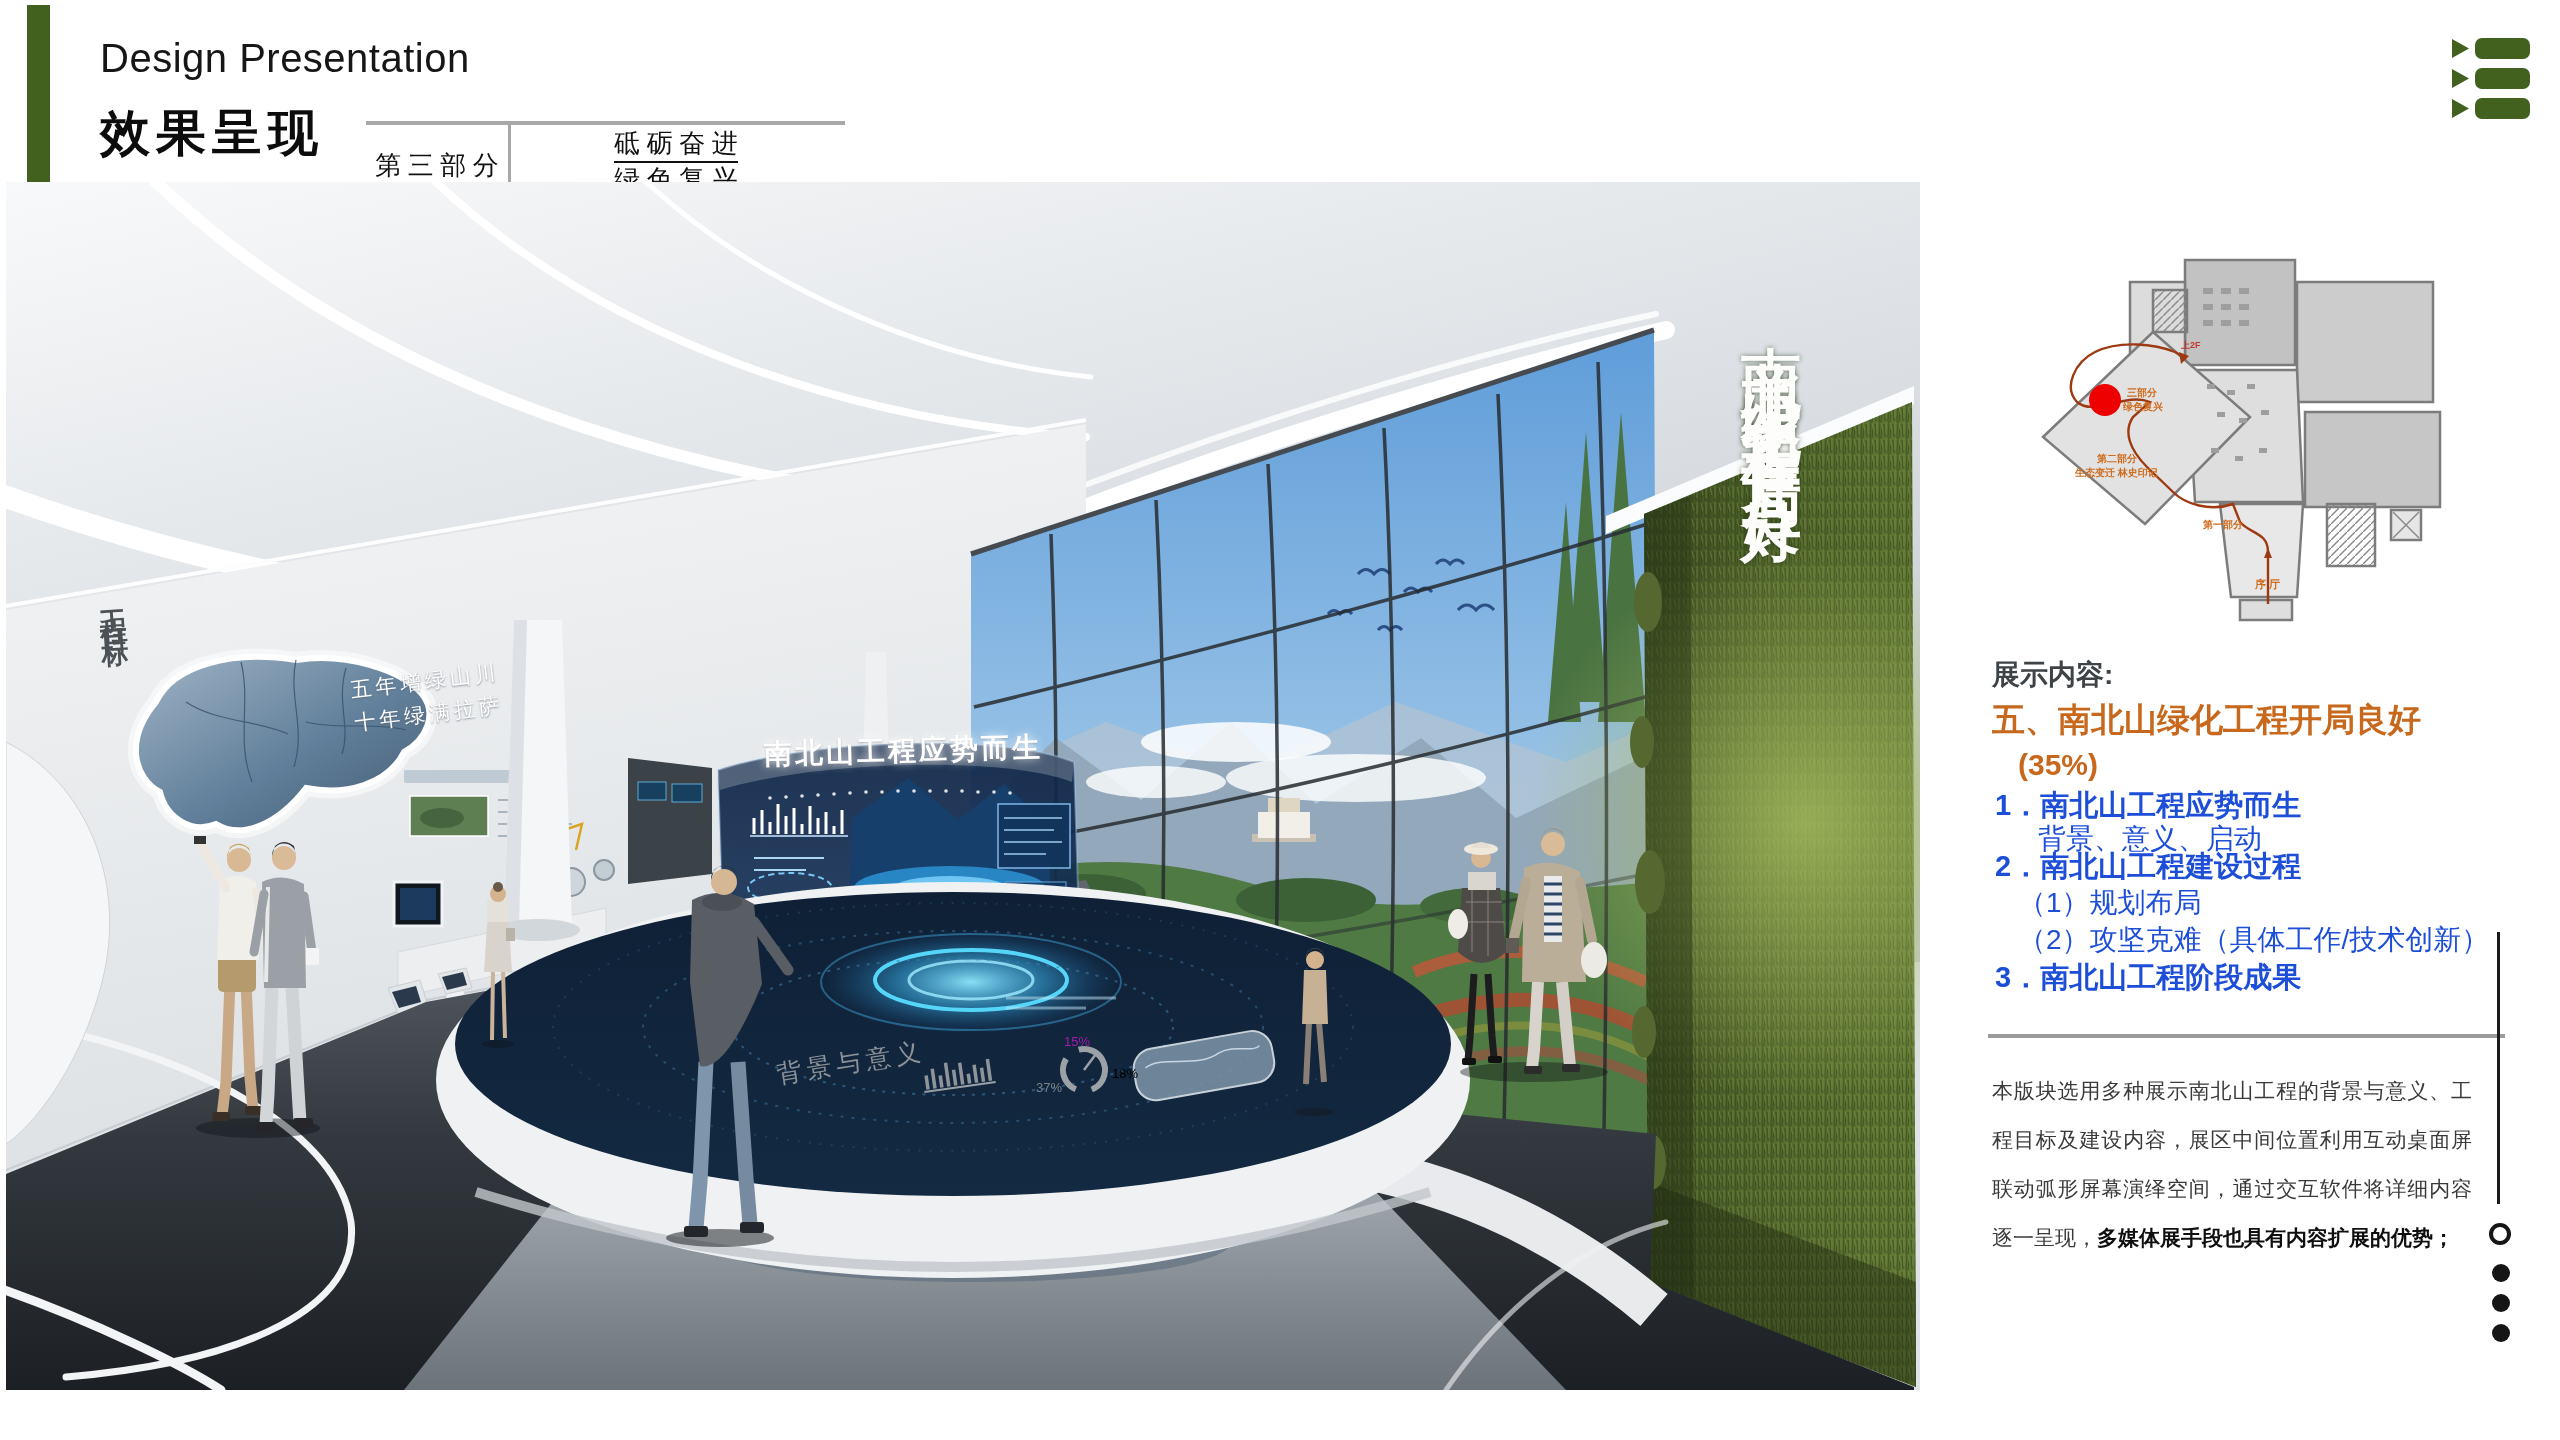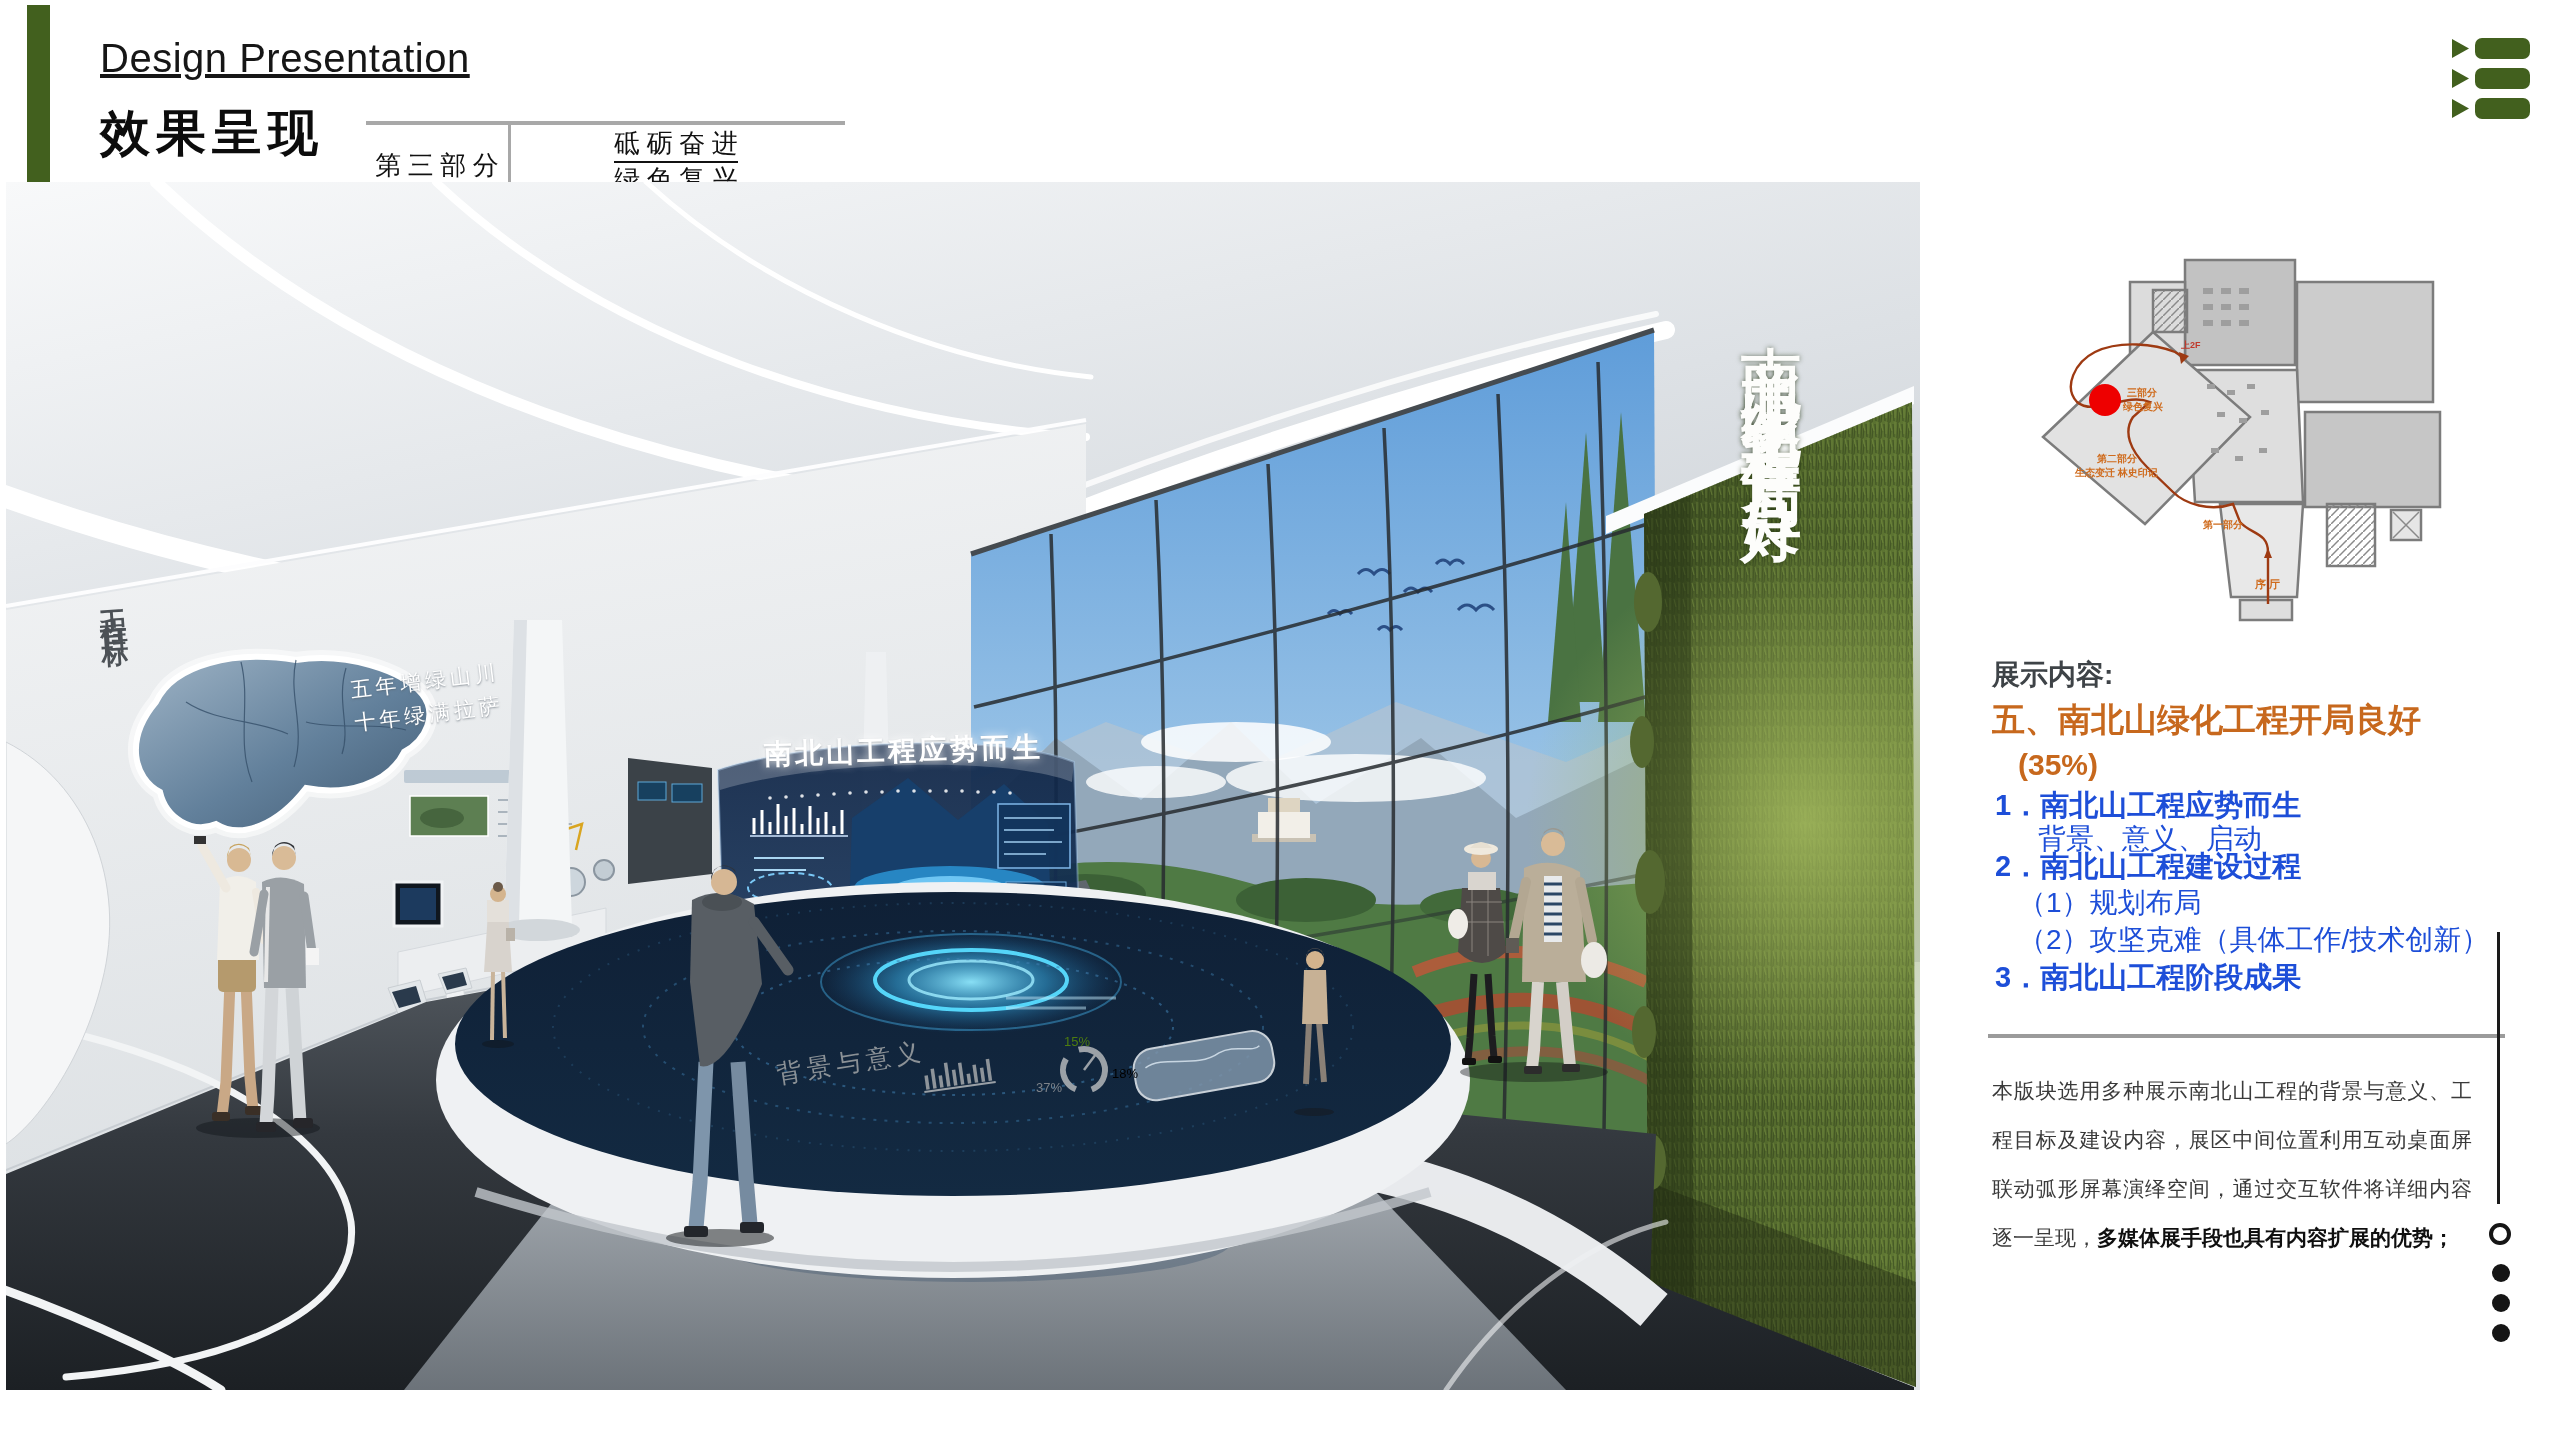--- a/index.html
+++ b/index.html
@@ -1,21 +1,21 @@
 <!DOCTYPE html>
 <html><head>
 <meta charset="utf-8">
 <style>
   html,body{margin:0;padding:0;background:#888;}
   .slide{position:relative;width:2560px;height:1440px;background:#ffffff;overflow:hidden;
          font-family:"Liberation Sans",sans-serif;}
   .abs{position:absolute;}
   
   .accent-bar{left:27px;top:5px;width:23px;height:186px;background:#42601e;}
-  .sub-en{left:100px;top:36px;font-size:40px;color:#161616;letter-spacing:0.5px;text-decoration:underline;}
+  .sub-en{left:100px;top:36px;font-size:40px;color:#161616;letter-spacing:0.5px;}
   .title-cn{left:100px;top:100px;font-size:50px;font-weight:900;color:#0c0c0c;letter-spacing:6px;}
   .part-box{left:366px;top:101px;width:479px;height:76px;border-top:4px solid #a8a8a8;border-bottom:4px solid #c2410c;margin-top:20px;}
   .part-box .vdiv{position:absolute;left:142px;top:0;width:3px;height:76px;background:#a8a8a8;}
   .part-cell-l{position:absolute;left:0;top:26px;width:142px;text-align:center;}
   .part-cell-r{position:absolute;left:150px;top:4px;width:320px;text-align:center;}
   .serif-u{font-family:"Liberation Serif",serif;font-size:26px;color:#111;
            border-bottom:2px solid #111;padding-bottom:2px;display:inline-block;line-height:30px;}
   
   .photo{left:6px;top:182px;width:1914px;height:1208px;background:#dfe3e7;overflow:hidden;}
   .photo .ovl{position:absolute;pointer-events:none;}
@@ -480,21 +480,21 @@
 
     
     <div class="ovl vtext" style="left:88px;top:406px;font-size:27px;font-weight:600;color:#4c5156;letter-spacing:10px;transform:rotate(-4deg);">工程目标</div>
     <div class="ovl" style="left:346px;top:482px;transform:rotate(-7deg);color:#ffffff;font-size:21px;letter-spacing:4px;line-height:33px;text-shadow:0 1px 2px rgba(90,100,110,0.7);">
       <div>五年增绿山川</div>
       <div>十年绿满拉萨</div>
     </div>
     <div class="ovl" style="left:758px;top:550px;font-size:28px;font-weight:bold;color:#ffffff;letter-spacing:3px;transform:rotate(-1.5deg);text-shadow:0 0 8px rgba(255,255,255,0.9),0 1px 2px rgba(80,90,100,0.5);">南北山工程应势而生</div>
     <div class="ovl vtext" style="left:1724px;top:116px;font-size:60px;font-weight:bold;color:#fdfdfb;letter-spacing:16px;text-shadow:0 0 5px rgba(35,52,18,0.6);">南北山绿化工程开局良好</div>
     <div class="ovl" style="left:770px;top:864px;transform:rotate(-9deg);font-size:25px;color:#8b9196;letter-spacing:5px;">背景与意义</div>
-    <div class="ovl" style="left:1058px;top:852px;font-size:13px;color:#4d7c0f;">15%</div>
+    <div class="ovl" style="left:1058px;top:852px;font-size:13px;color:#a21caf;">15%</div>
     <div class="ovl" style="left:1030px;top:898px;font-size:13px;color:#7d838a;">37%</div>
     <div class="ovl" style="left:1106px;top:884px;font-size:13px;color:#000000;">18%</div>
   </div>
 
   <svg class="abs" style="left:2035px;top:252px;" width="422" height="378" viewBox="0 0 422 378">
     <defs>
       <pattern id="hatch" width="8" height="8" patternUnits="userSpaceOnUse">
         <path d="M0 8 L8 0" stroke="#8a8a8a" stroke-width="1.5"></path>
       </pattern>
     </defs>

